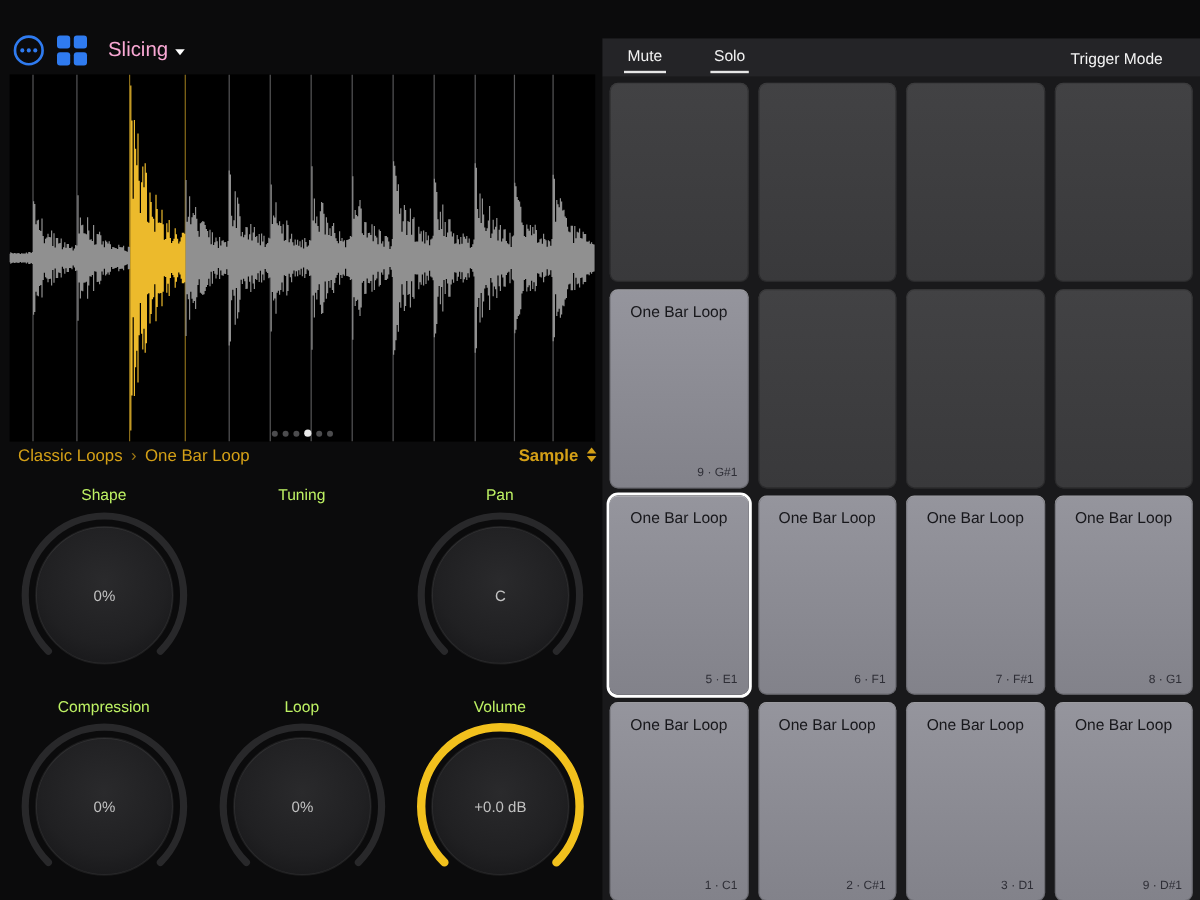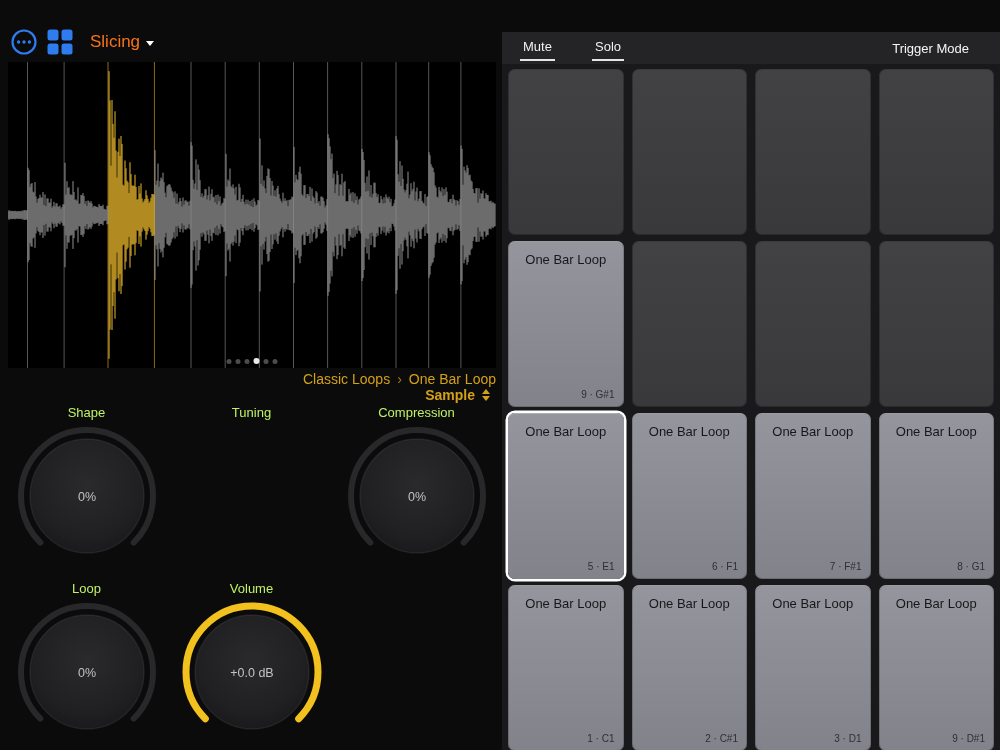--- a/index.html
+++ b/index.html
@@ -4,32 +4,32 @@
 <style>
   html,body{margin:0;padding:0;background:#0b0b0c;}
   body{width:1000px;height:750px;overflow:hidden;font-family:"Liberation Sans","DejaVu Sans",sans-serif;-webkit-font-smoothing:antialiased;}
   .app{position:relative;width:1000px;height:750px;background:#0b0b0c;}
 
   
   .topbar{position:absolute;left:0;top:0;width:502px;height:58px;}
   .icon-btn{position:absolute;background:none;border:none;padding:0;margin:0;cursor:pointer;color:var(--accent-blue,#2f7bf0);}
   #more-btn{left:10px;top:28px;width:28px;height:28px;}
   #grid-btn{left:46px;top:28px;width:28px;height:28px;}
-  .mode{position:absolute;left:90px;top:32px;display:flex;align-items:center;gap:6px;color:#f97316;font-size:17px;cursor:pointer;}
+  .mode{position:absolute;left:90px;top:32px;display:flex;align-items:center;gap:6px;color:#f9a8d4;font-size:17px;cursor:pointer;}
   .caret-down{width:0;height:0;border-left:4.5px solid transparent;border-right:4.5px solid transparent;border-top:5.5px solid #ffffff;margin-top:3px;}
 
   
   .wave-box{position:absolute;left:8px;top:62px;width:488px;height:306px;background:#000000;}
   .wave-box svg{position:absolute;left:0;top:0;width:488px;height:306px;}
   .dots{position:absolute;left:50%;bottom:4px;transform:translateX(-50%);display:flex;align-items:center;gap:4px;}
   .dot{width:5px;height:5px;border-radius:50%;background:#4c4c4e;display:block;}
   .dot.active{width:6px;height:6px;background:#e9e9e9;}
 
   
-  .crumb-row{position:absolute;left:8px;top:371px;width:488px;height:24px;display:flex;justify-content:space-between;align-items:flex-end;flex-direction:column;}
+  .crumb-row{position:absolute;left:15px;top:371px;width:488px;height:24px;display:flex;justify-content:space-between;align-items:flex-start;}
   .crumbs{display:flex;align-items:center;gap:7px;color:var(--crumb-yellow,#d4a017);font-size:14px;cursor:pointer;}
   .crumbs .sep{opacity:.75;}
   .sample-sel{display:flex;align-items:center;gap:7px;color:var(--crumb-yellow,#d4a017);font-size:14px;font-weight:bold;cursor:pointer;padding-right:6px;}
   .updown{display:flex;flex-direction:column;align-items:center;}
   .tri-up{width:0;height:0;border-left:4.5px solid transparent;border-right:4.5px solid transparent;border-bottom:5.5px solid var(--crumb-yellow,#d4a017);display:block;}
   .tri-down{width:0;height:0;border-left:4.5px solid transparent;border-right:4.5px solid transparent;border-top:5.5px solid var(--crumb-yellow,#d4a017);display:block;margin-top:2.5px;}
 
   
   .knobs{position:absolute;left:4px;top:396px;width:496px;height:354px;display:grid;grid-template-columns:repeat(3,165px);grid-template-rows:176px 176px;}
   .knob-cell{display:flex;flex-direction:column;align-items:center;}
@@ -139,20 +139,28 @@
         <div class="knob-svg"><svg width="150" height="150" viewBox="0 0 150 150">
             <path d="M 28.33 121.67 A 66 66 0 1 1 121.67 121.67" fill="none" stroke="#28282a" stroke-width="6" stroke-linecap="round"></path>
             <circle cx="75" cy="75" r="57" fill="url(#knobGrad)" stroke="rgba(255,255,255,0.07)" stroke-width="1.5"></circle>
             <text x="75" y="80" text-anchor="middle" font-size="12.5" fill="#c2c2c2">0%</text>
           </svg></div>
       </div>
       <div class="knob-cell">
         <div class="knob-label">Tuning</div>
       </div>
       <div class="knob-cell">
+        <div class="knob-label">Pan</div>
+        <div class="knob-svg"><svg width="150" height="150" viewBox="0 0 150 150">
+            <path d="M 28.33 121.67 A 66 66 0 1 1 121.67 121.67" fill="none" stroke="#28282a" stroke-width="6" stroke-linecap="round"></path>
+            <circle cx="75" cy="75" r="57" fill="url(#knobGrad)" stroke="rgba(255,255,255,0.07)" stroke-width="1.5"></circle>
+            <text x="75" y="80" text-anchor="middle" font-size="12.5" fill="#c2c2c2">C</text>
+          </svg></div>
+      </div>
+      <div class="knob-cell">
         <div class="knob-label">Compression</div>
         <div class="knob-svg"><svg width="150" height="150" viewBox="0 0 150 150">
             <path d="M 28.33 121.67 A 66 66 0 1 1 121.67 121.67" fill="none" stroke="#28282a" stroke-width="6" stroke-linecap="round"></path>
             <circle cx="75" cy="75" r="57" fill="url(#knobGrad)" stroke="rgba(255,255,255,0.07)" stroke-width="1.5"></circle>
             <text x="75" y="80" text-anchor="middle" font-size="12.5" fill="#c2c2c2">0%</text>
           </svg></div>
       </div>
       <div class="knob-cell">
         <div class="knob-label">Loop</div>
         <div class="knob-svg"><svg width="150" height="150" viewBox="0 0 150 150">

